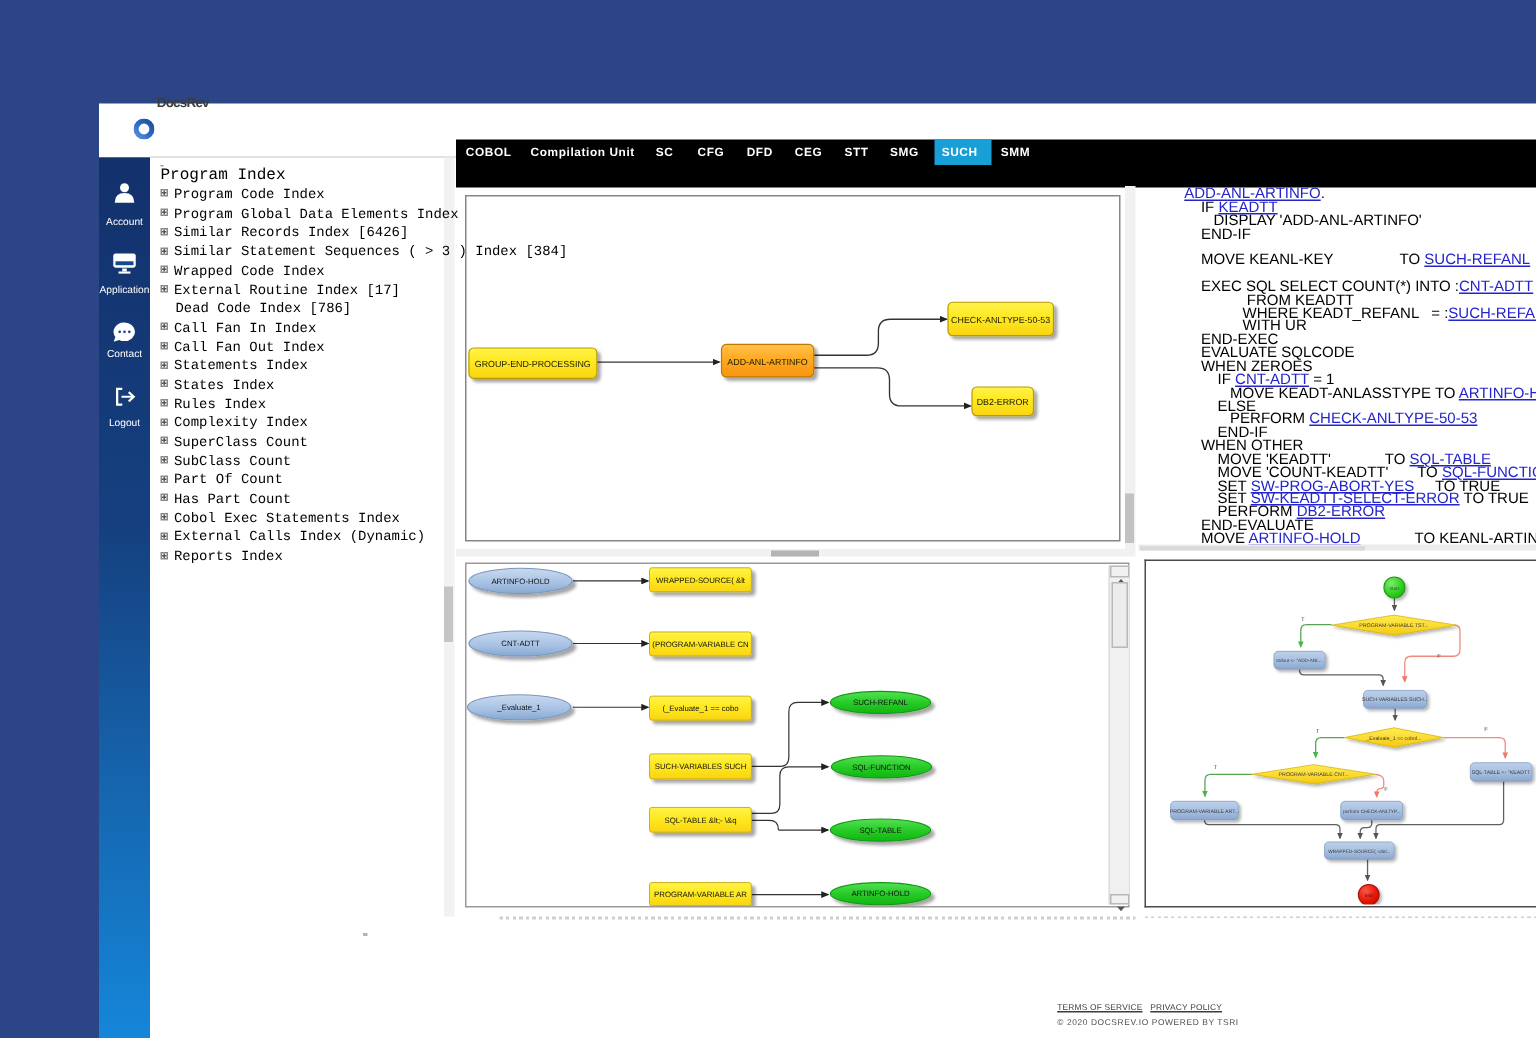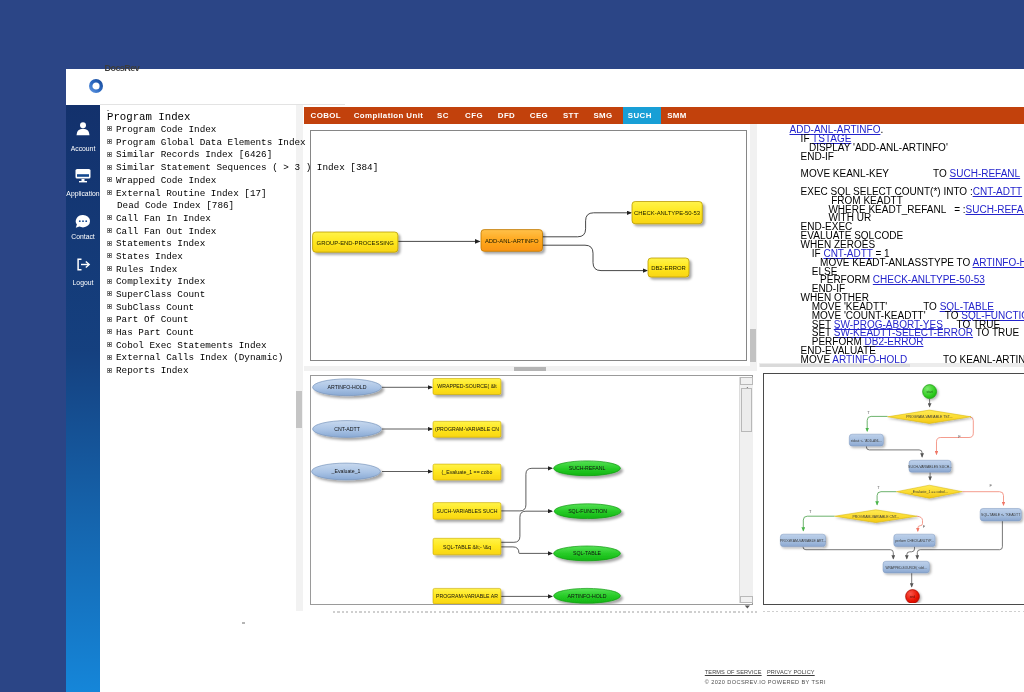--- a/index.html
+++ b/index.html
@@ -15,21 +15,21 @@
 .sbicon{position:absolute;left:66px;width:34px;text-align:center}
 .sblab{position:absolute;left:66px;width:34px;text-align:center;color:#fff;font-size:6.8px}
 
 #idx{z-index:3;left:107px;top:111.4px;font-family:Liberation Mono, monospace;font-size:9.3px;line-height:12.68px;color:#000;white-space:nowrap}
 .pl{position:relative;display:inline-block;box-sizing:border-box;width:5px;height:5px;border:1px solid #8a8a8a;margin-right:4px;vertical-align:0.6px;background:linear-gradient(#555,#555) 50% 50%/3px 1px no-repeat,linear-gradient(#555,#555) 50% 50%/1px 3px no-repeat,#fff}
 .noic{display:inline-block;width:10px}
 
 #lsb{left:295.5px;top:104.5px;width:7px;height:506px;background:#f2f2f2}
 #lsbt{left:296px;top:390.5px;width:6px;height:37px;background:#c5c5c5}
 
-#tabbar{left:304px;top:107px;width:720px;height:17px;background:#c2410c}
+#tabbar{left:304px;top:93px;width:720px;height:32px;background:#000000}
 .tab{position:absolute;top:0;height:17px;line-height:17px;color:#fff;font-size:7.9px;font-weight:bold;letter-spacing:0.4px;transform:translateX(-50%);white-space:nowrap}
 #sasdbg{position:absolute;left:319.3px;top:0;width:37.3px;height:17px;background:#189fd6}
 
 #p1canvas{left:310.4px;top:130.4px;width:434.6px;height:229px;border:1px solid #868686;background:#fff}
 #p1v{left:749.7px;top:124px;width:7px;height:242px;background:#f1f1f1}
 #p1vt{left:750.3px;top:329px;width:5.8px;height:33px;background:#c2c2c2}
 #p1h{left:304px;top:366.4px;width:453px;height:5.1px;background:#f1f1f1}
 #p1ht{left:513.6px;top:366.9px;width:32.4px;height:4.1px;background:#b4b4b4}
 #codeP{left:789.5px;top:126px;font-family:Liberation Sans, sans-serif;font-size:10px;line-height:8.85px;color:#000;margin:0;white-space:pre}
 #codeP a{color:#2424cc;text-decoration:underline}
@@ -175,21 +175,21 @@
 </g>
 <text x="356.1" y="84.3">CHECK-ANLTYPE-50-53</text>
 <g filter="url(#sh)">
 <rect x="337" y="127" width="41" height="19.1" rx="3.2" fill="url(#yg)" stroke="#b99a00" stroke-width="0.8"></rect>
 </g>
 <text x="357.5" y="139.3">DB2-ERROR</text>
 </g>
 </svg>
 
 <pre class="abs" id="codeP"><a>ADD-ANL-ARTINFO</a>.
-    IF <a>TSTAGE</a>
+    IF <a>KEADTT</a>
        DISPLAY 'ADD-ANL-ARTINFO'
     END-IF
 
     MOVE KEANL-KEY                TO <a>SUCH-REFANL</a>
 
     EXEC SQL SELECT COUNT(*) INTO :<a>CNT-ADTT</a>
                FROM KEADTT
               WHERE KEADT_REFANL   = :<a>SUCH-REFANL</a>
               WITH UR
     END-EXEC

